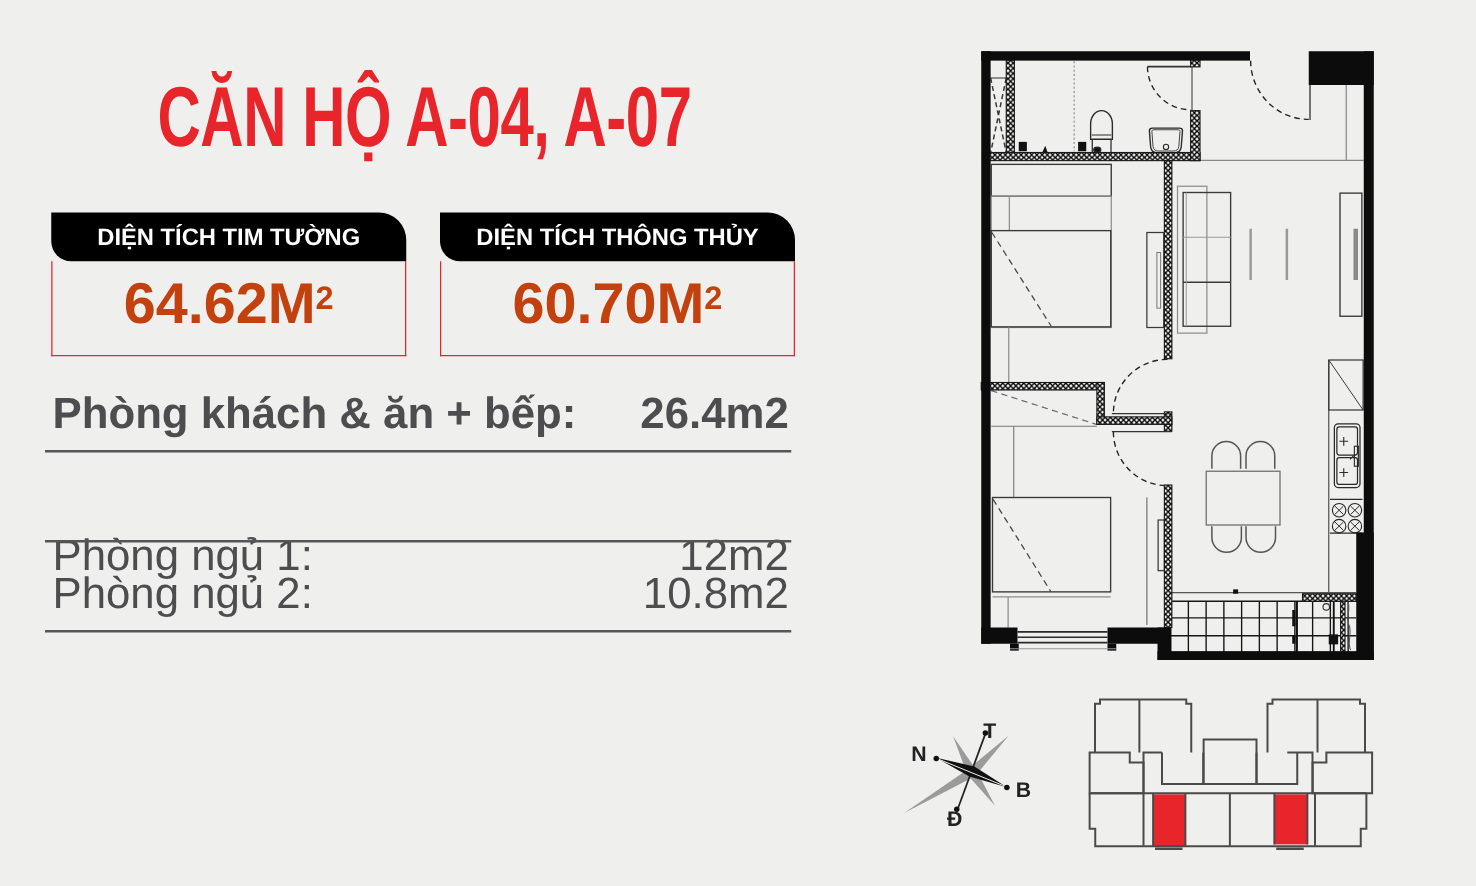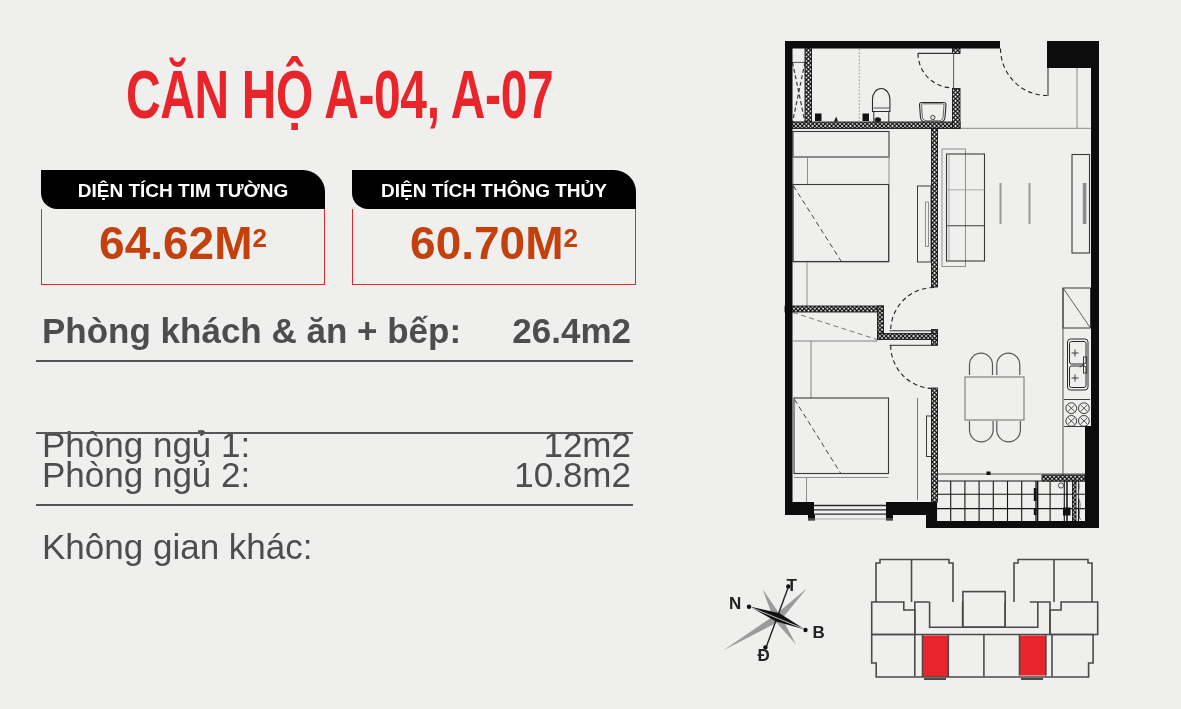--- a/index.html
+++ b/index.html
@@ -50,21 +50,20 @@
 <div class="rule" style="top:432px;"></div>
 
 <div class="trow" style="top:448px;">
     <span class="lab">Phòng ngủ 2:</span>
     <span class="val">10.8m2</span>
   </div>
 
 <div class="rule" style="top:504px;"></div>
 
 <div class="trow" style="top:520px;">
-    <span class="lab">Không gian khác:</span>
   </div>
 
 <svg class="abs" style="left:0;top:0;" width="1181" height="709" viewBox="0 0 1181 709">
 <defs>
 <pattern id="h" width="4.2" height="4.2" patternUnits="userSpaceOnUse">
   <rect width="4.2" height="4.2" fill="#f5f5f4"></rect>
   <path d="M0,0L4.2,4.2M4.2,0L0,4.2" stroke="#000" stroke-width="1.1"></path>
 </pattern>
 </defs>
 <g id="plan" fill="none">

